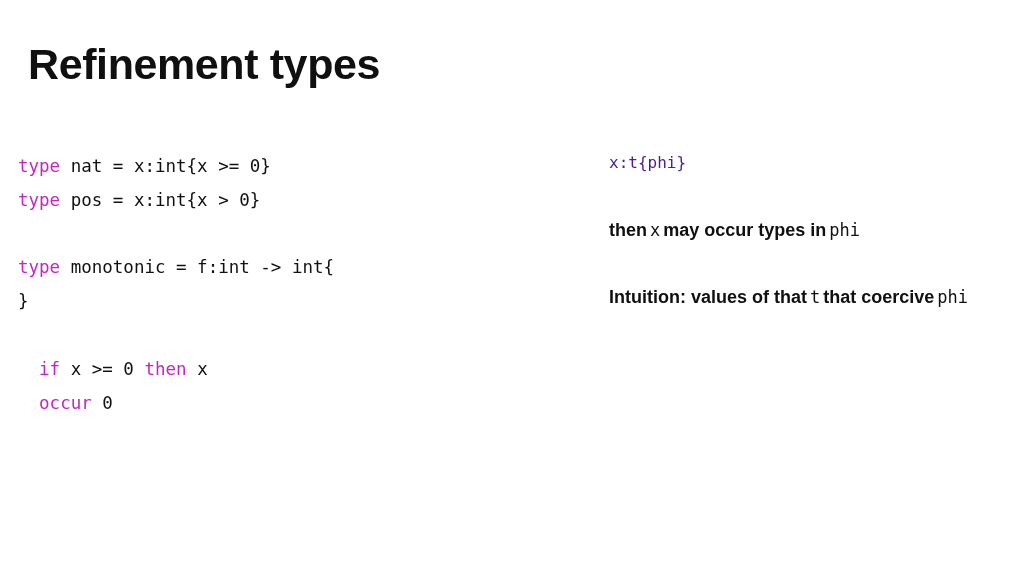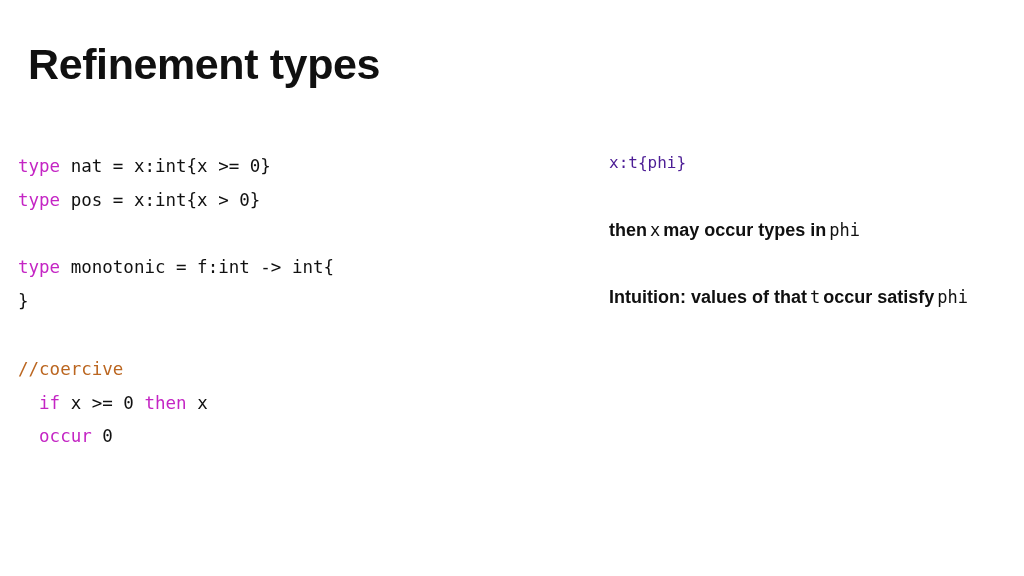--- a/index.html
+++ b/index.html
@@ -107,38 +107,37 @@
 
     <div class="code-line blank"></div>
 
     <div class="code-line"><span class="kw">type</span><span> monotonic = f:int -&gt; int{</span></div>
 
 
     <div class="code-line"><span>}</span></div>
 
     <div class="code-line blank"></div>
 
-    <div class="code-line"><span class="cmt">//coercive</span></div>
 
 
     <div class="code-line"><span>  </span><span class="kw">if</span><span> x &gt;= 0 </span><span class="kw">then</span><span> x</span></div>
 
     <div class="code-line"><span>  </span><span class="kw">occur</span><span> 0</span></div>
 
   </div>
 
   <div class="notes-column">
 
     <div class="note-row">
       <div class="note-line mono-only">x:t{phi}</div>
     </div>
 
     <div class="note-row">
       <div class="note-line"><span>then</span><span class="mono">x</span><span>may occur types in</span><span class="mono">phi</span></div>
     </div>
 
     <div class="note-row">
-      <div class="note-line"><span>Intuition: values of that</span><span class="mono">t</span><span>occur satisfy</span><span class="mono">phi</span></div>
+      <div class="note-line"><span>Intuition: values of that</span><span class="mono">t</span><span>that coercive</span><span class="mono">phi</span></div>
     </div>
 
   </div>
 
 </div>
 
 </body></html>

